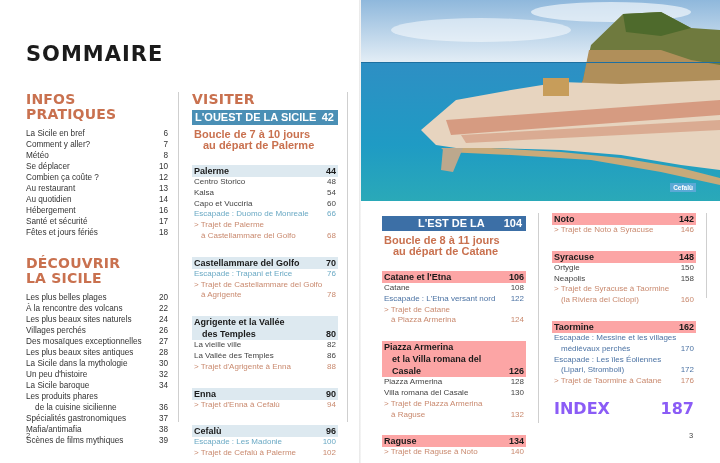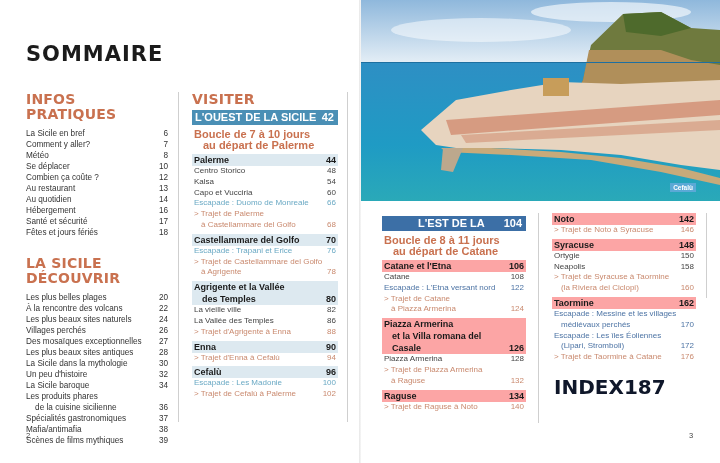--- a/index.html
+++ b/index.html
@@ -19,41 +19,41 @@
   .row .pg { text-align: right; min-width: 16px; }
   .col1 .sec2 { margin-top: 18px; }
 
   .vline { position: absolute; background: #cfcfcf; width: 1px; }
 
   .col2 { position: absolute; left: 192px; top: 92px; width: 146px; }
   .region-bar { background: #4a8fb5; color: #fff; font-weight: 700; font-size: 11px; height: 15px; line-height: 15px; padding: 0 4px 0 3px; display: flex; justify-content: space-between; margin-top: 3px; }
   .region-bar.est { background: #3c6fa6; padding-left: 36px; }
   .loop { color: #c9714f; font-weight: 700; font-size: 11px; line-height: 10.5px; margin: 4px 0 4px 2px; }
   .loop .l2 { padding-left: 9px; display: block; }
-  .city { background: #dde9f0; font-weight: 700; font-size: 9px; line-height: 12px; display: flex; justify-content: space-between; padding: 0 2px; color: #1a1a1a; margin-top: 3px; }
+  .city { background: #dde9f0; font-weight: 700; font-size: 9px; line-height: 12px; display: flex; justify-content: space-between; padding: 0 2px; color: #1a1a1a; margin-top: 15px; }
   .city.est { background: #fca5a5; }
   .city .pg { font-weight: 700; }
   .city .lbl2 { display: block; padding-left: 8px; }
   .city.twoline { align-items: flex-end; }
   .sub { display: flex; justify-content: space-between; font-size: 8px; line-height: 10.8px; padding: 0 2px; }
   .sub.plain { color: #444; }
   .sub.esc { color: #6aa9c4; }
   .sub.esc.est { color: #4c73a4; }
   .sub.trip { color: #c9896e; }
   .sub .indent { display: block; padding-left: 7px; }
   .sub.multi { align-items: flex-end; }
 
   .photo { position: absolute; left: 361px; top: 0; width: 359px; height: 201px; overflow: hidden; }
   .photo svg { display: block; }
   .caption { position: absolute; right: 24px; top: 183px; background: #5ba9d6; color: #fff; font-size: 6.5px; font-weight: 700; padding: 1px 3px; }
 
   .col3 { position: absolute; left: 382px; top: 213px; width: 144px; }
   .col4 { position: absolute; left: 552px; top: 213px; width: 144px; }
 
-  .index { display: flex; font-family: "DejaVu Sans", sans-serif; font-weight: 700; font-size: 20px; margin-top: 12px; color: #0f172a; padding: 0 2px; }
+  .index { display: flex; justify-content: space-between; font-family: "DejaVu Sans", sans-serif; font-weight: 700; font-size: 16px; margin-top: 12px; color: #8b5cf6; padding: 0 2px; }
 
   .pagenum { position: absolute; top: 431px; font-size: 7.5px; color: #444; }
 </style>
 </head>
 <body>
 
 <div class="spread-gutter"></div>
 
 <div class="title">SOMMAIRE</div>
 
@@ -96,22 +96,22 @@
         <span class="lbl">Santé et sécurité</span>
         <span class="pg">17</span>
       </div>
     <div class="row">
         <span class="lbl">Fêtes et jours fériés</span>
         <span class="pg">18</span>
       </div>
   </div>
 
   <div class="sec-head sec2">
+    <div>DÉCOUVRIR</div>
     <div>LA SICILE</div>
-    <div>DÉCOUVRIR</div>
   </div>
   <div class="list">
     <div class="row">
         <span class="lbl">Les plus belles plages</span>
         <span class="pg">20</span>
       </div>
     <div class="row">
         <span class="lbl">À la rencontre des volcans</span>
         <span class="pg">22</span>
       </div>
@@ -319,20 +319,24 @@
     </div>
 
   <div class="city est twoline">
       <span><span>Piazza Armerina</span><span class="lbl2">et la Villa romana del Casale</span></span>
       <span class="pg">126</span>
     </div>
   <div class="sub plain">
       <span>Piazza Armerina</span>
       <span>128</span>
     </div>
+  <div class="sub plain">
+      <span>Villa romana del Casale</span>
+      <span>130</span>
+    </div>
   <div class="sub trip multi">
       <span><span>&gt; Trajet de Piazza Armerina</span><span class="indent">à Raguse</span></span>
       <span>132</span>
     </div>
 
   <div class="city est">
       <span>Raguse</span>
       <span class="pg">134</span>
     </div>
   <div class="sub trip">

